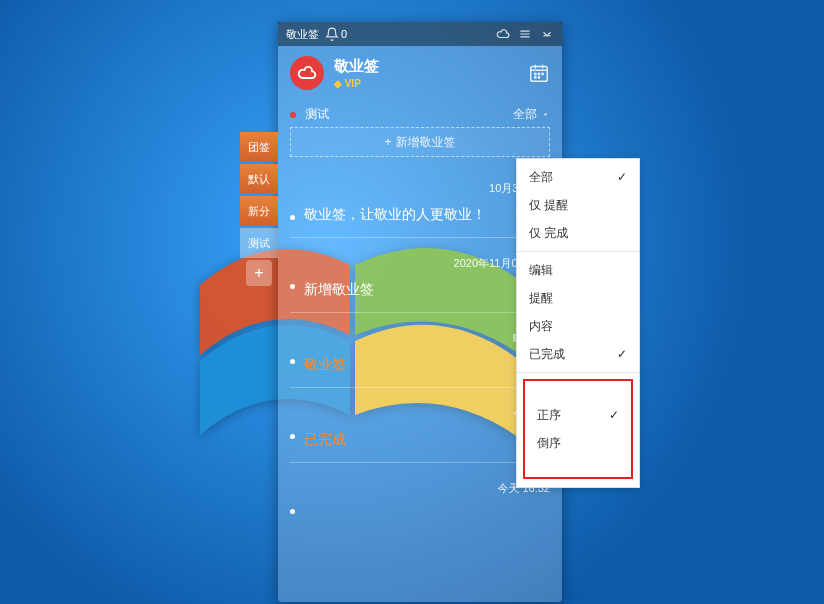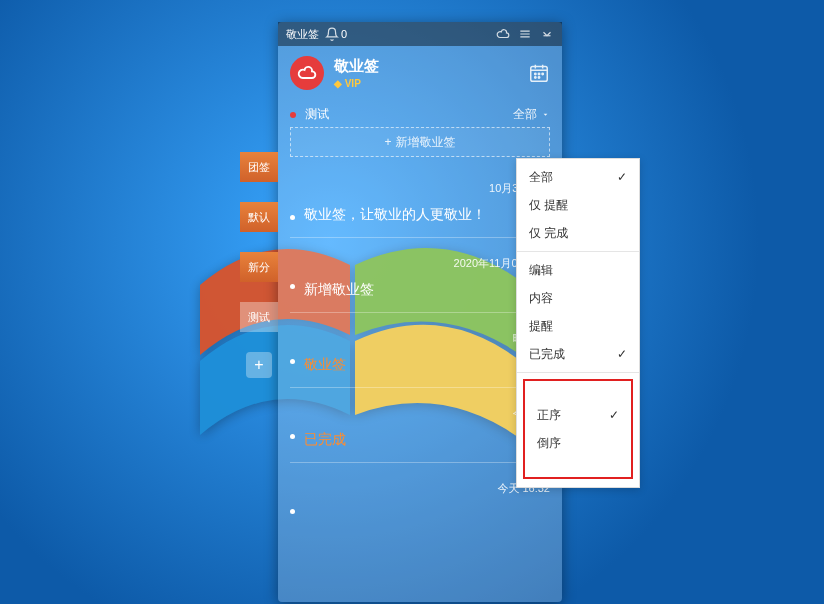--- a/index.html
+++ b/index.html
@@ -44,21 +44,21 @@
     .vip-badge { color: #ffc83d; font-size: 10px; font-weight: bold; display: flex; align-items: center; gap: 3px; margin-top: 2px; }
     .calendar-icon { margin-left: auto; opacity: 0.85; }
 
     
     .side-tabs {
       position: absolute; left: -38px; top: 110px; width: 38px; z-index: 4;
     }
     .side-tab {
       height: 30px; margin-bottom: 2px;
       display: flex; align-items: center; justify-content: center;
-      color: #fff; font-size: 11px; cursor: pointer; margin-top: 20px;
+      color: #fff; font-size: 11px; cursor: pointer;
     }
     .side-tab.orange { background: linear-gradient(180deg,#e8823b,#d0612a); }
     .side-tab.gray { background: rgba(255,255,255,0.35); color: #fff; }
     .side-tab.add { background: rgba(255,255,255,0.32); border-radius: 4px; width: 26px; height: 26px; margin-left: 6px; font-size: 16px; }
 
     .category-bar {
       display: flex; align-items: center; justify-content: space-between;
       padding: 6px 12px 4px; color: #fff; font-size: 12px;
     }
     .category-bar .dot { width: 6px; height: 6px; border-radius: 50%; background: #e63c3c; display: inline-block; margin-right: 6px; }
@@ -233,24 +233,24 @@
     </div>
     <div class="dd-item">
       <span>仅 完成</span>
     </div>
   </div>
   <div class="dd-group">
     <div class="dd-item">
       <span>编辑</span>
     </div>
     <div class="dd-item">
+      <span>提醒</span>
+    </div>
+    <div class="dd-item">
       <span>内容</span>
-    </div>
-    <div class="dd-item">
-      <span>提醒</span>
     </div>
     <div class="dd-item">
       <span>已完成</span>
       <span class="dd-check">✓</span>
     </div>
   </div>
   <div class="dd-group">
     <div class="red-box">
       <div class="dd-item">
         <span>正序</span>

